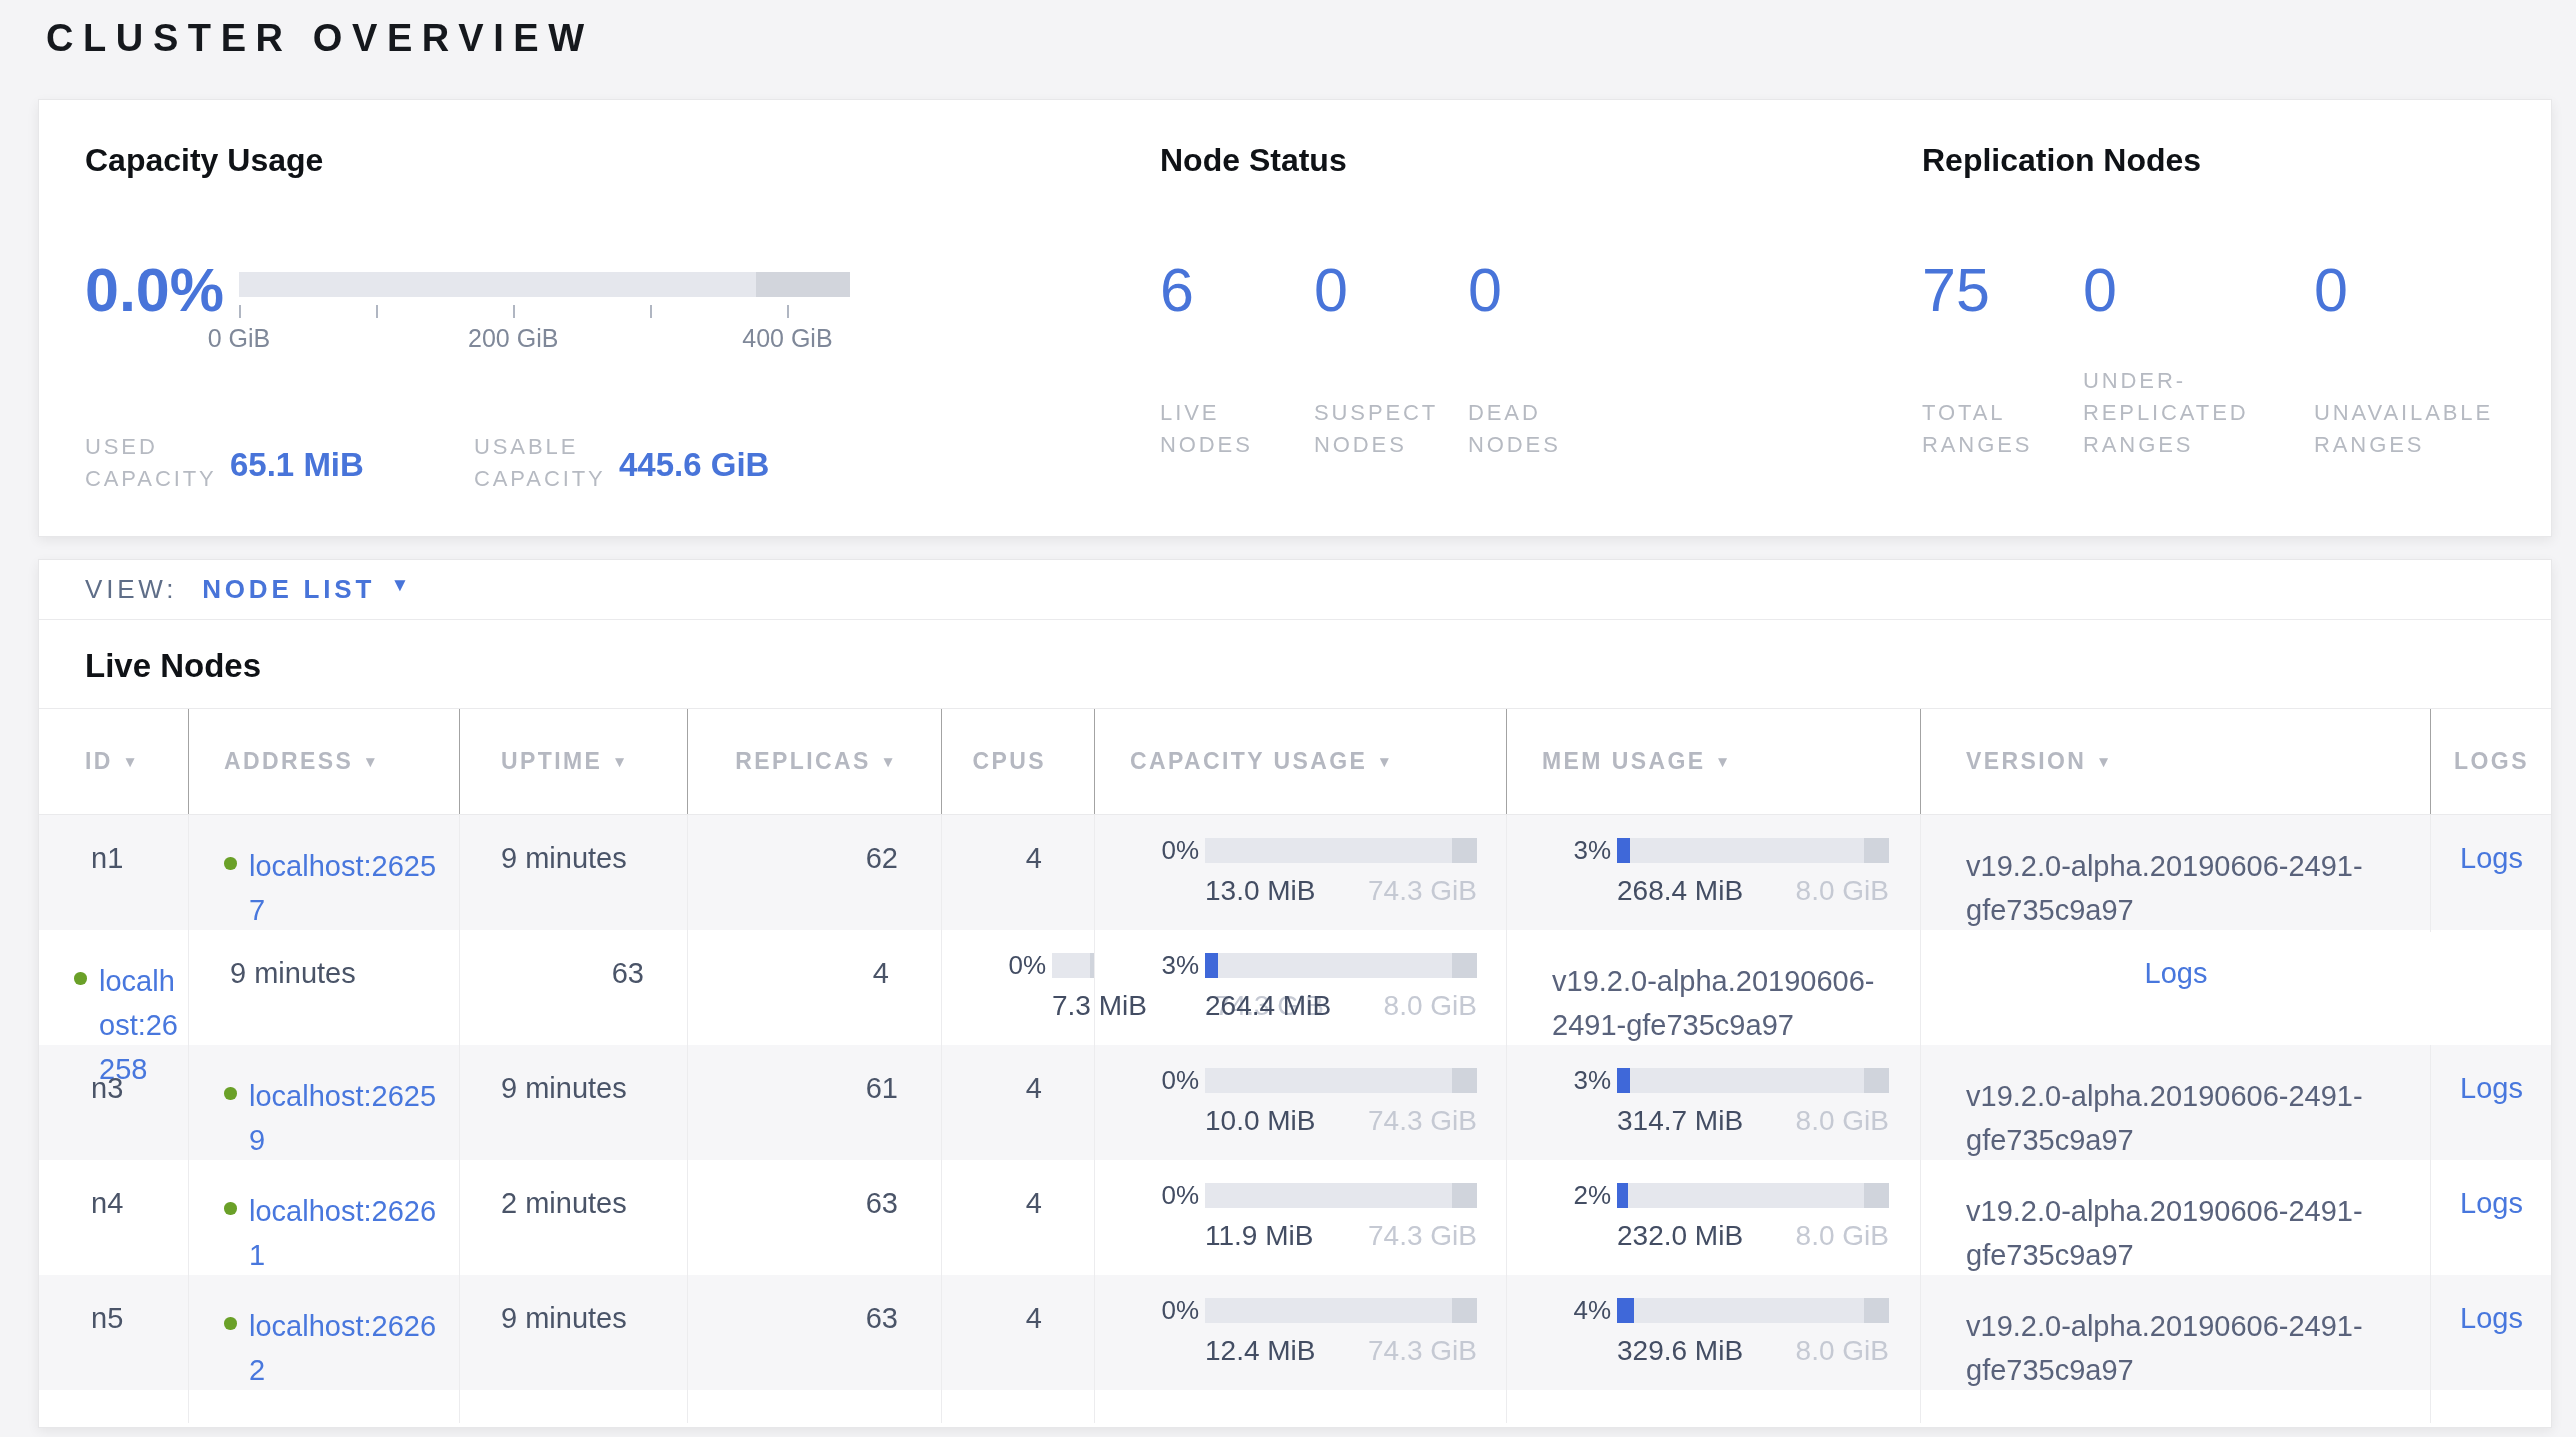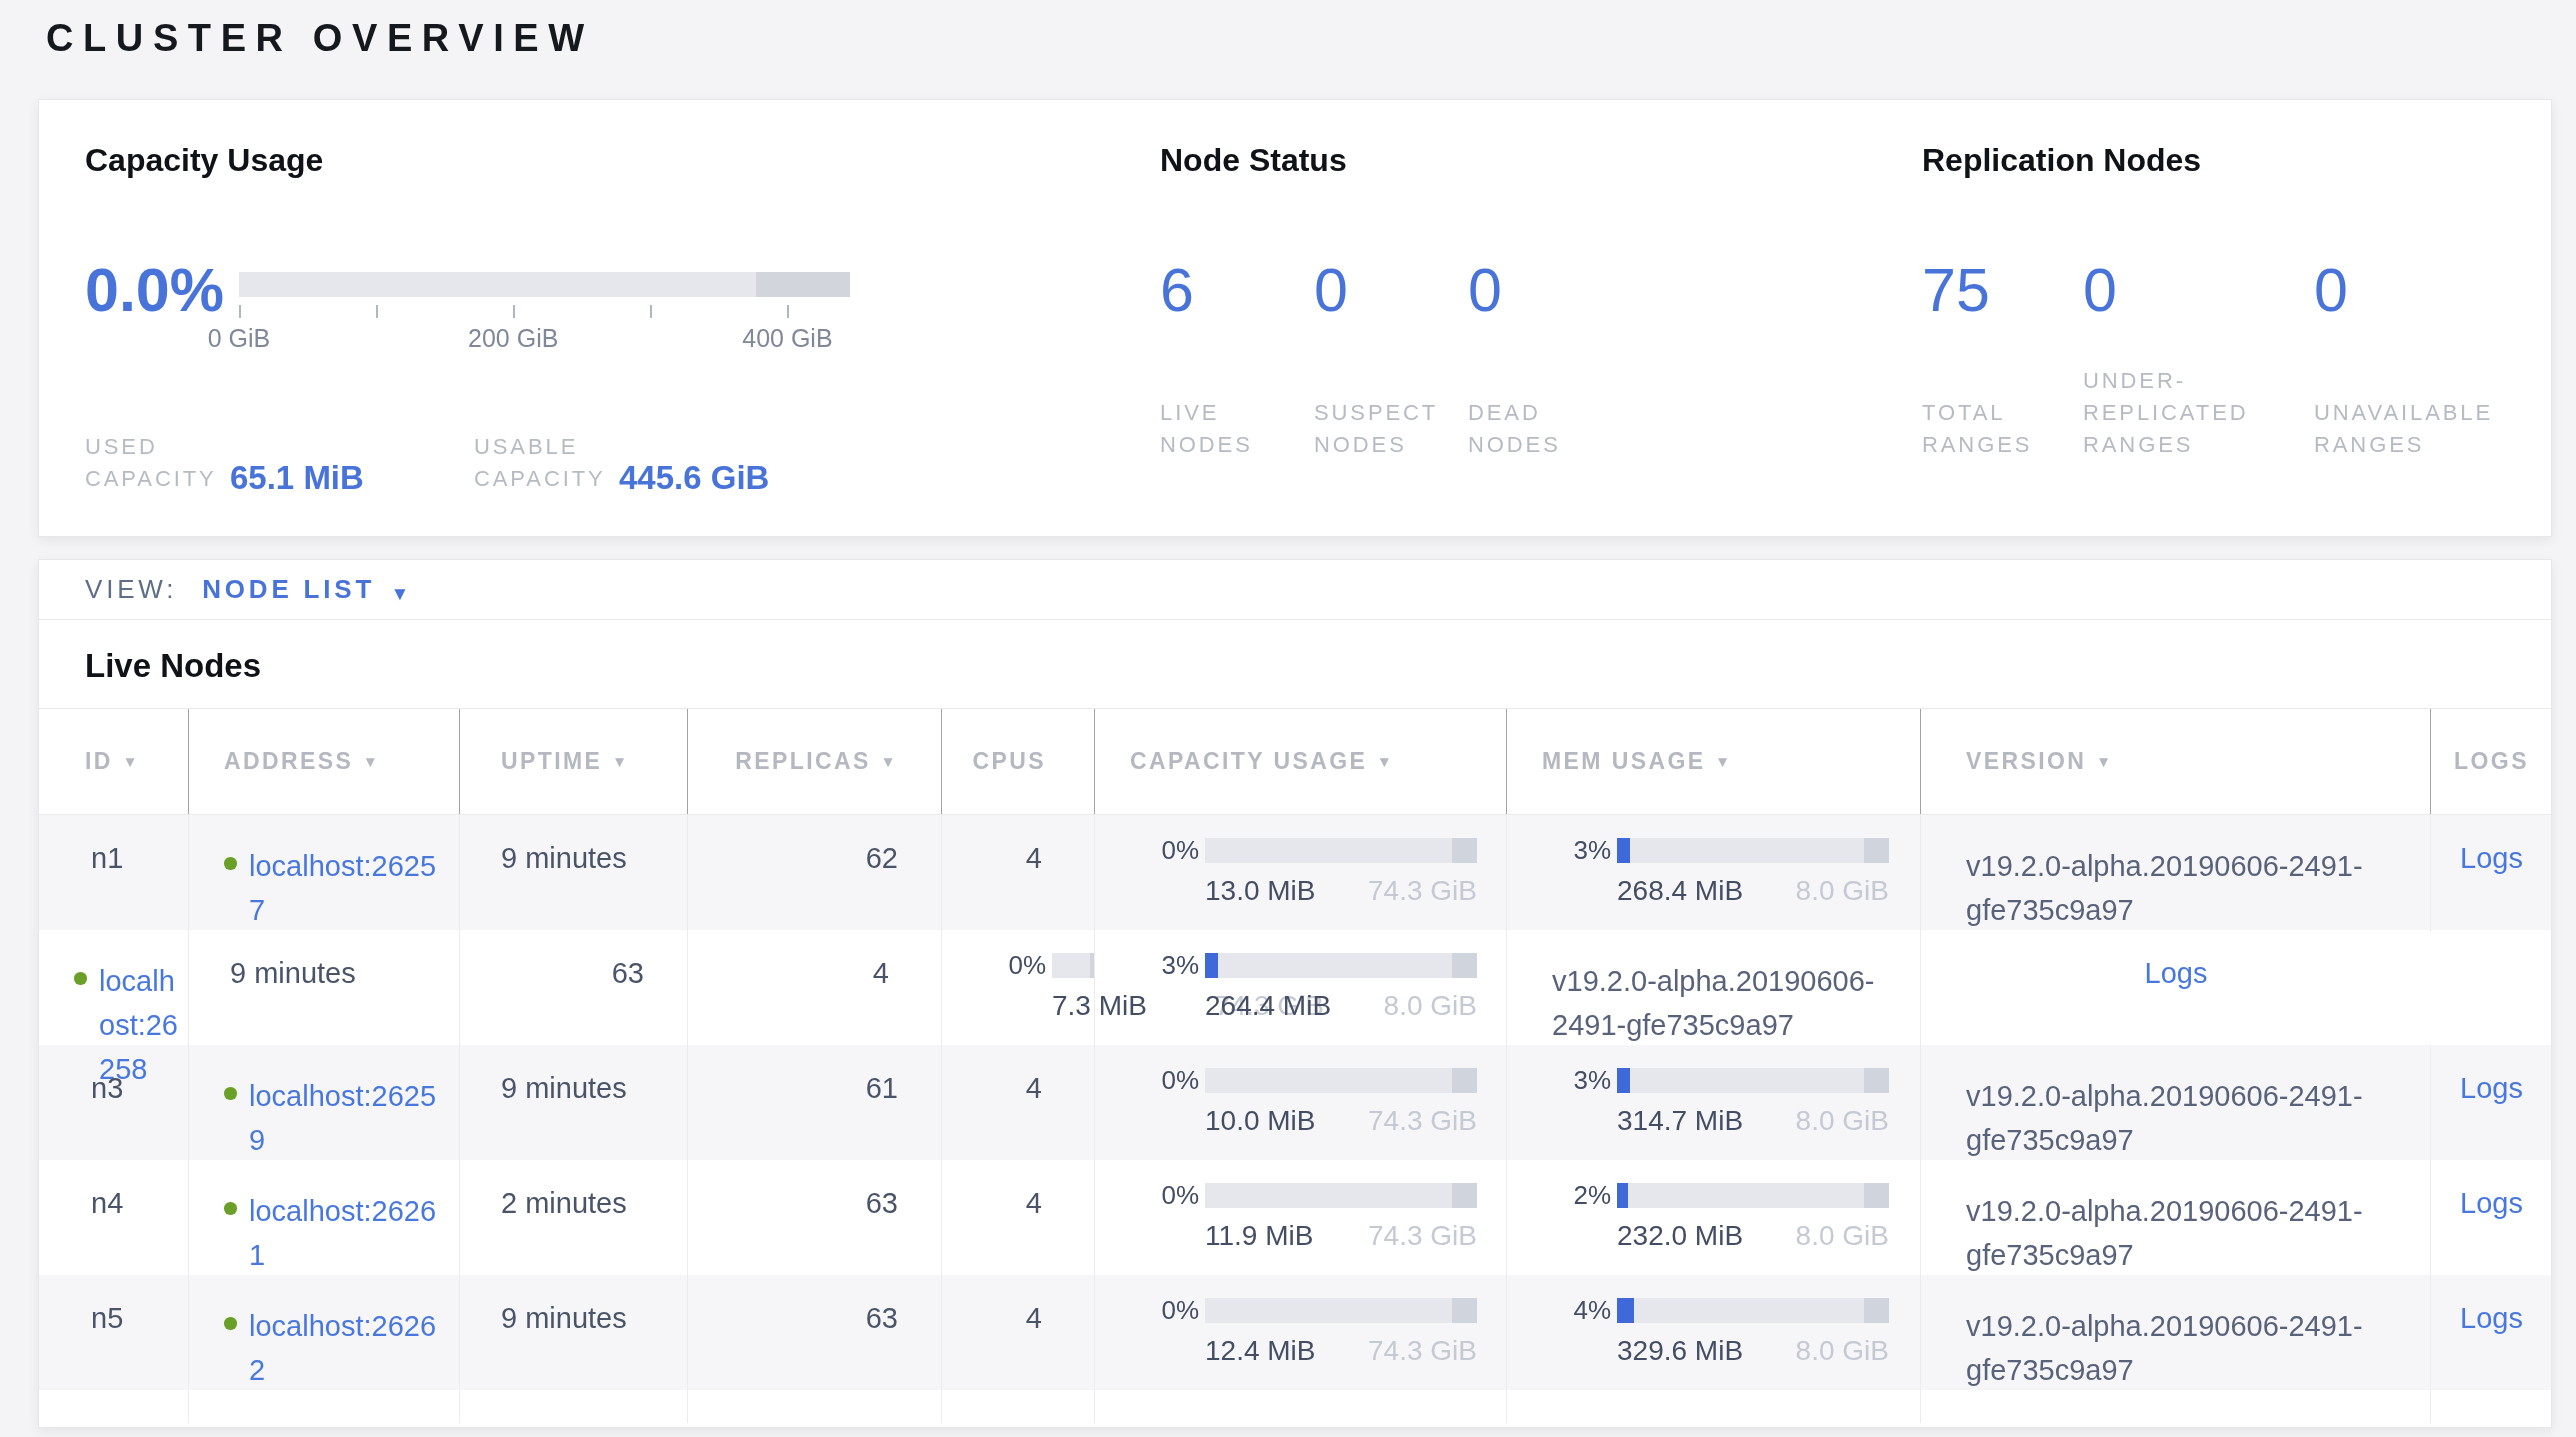--- a/index.html
+++ b/index.html
@@ -28,37 +28,37 @@
   .big-num { font-size:61px; line-height:61px; color:#4874d9; }
   .big-num.bold { font-weight:bold; }
   .col-capacity .big-num { width:154px; }
   .gauge { position:relative; width:611px; margin-top:11.5px; height:105px; }
   .gauge-bar { width:611px; height:25px; background:#e5e7ed; position:relative; overflow:hidden; }
   .gauge-bar .endseg { position:absolute; left:84.6%; right:0; top:0; height:100%; background:#d2d5dc; }
   .gtick { position:absolute; top:33px; width:1.9px; height:13.4px; background:#b0b6c2; }
   .gtick-label { position:absolute; top:52px; transform:translateX(-50%); font-size:25px; color:#7f8899; white-space:nowrap; }
 
   .cap-stats { display:flex; margin-top:54px; }
-  .stat-group { display:flex; align-items:flex-end; }
+  .stat-group { display:flex; align-items:center; }
   .stat-group.w1 { width:389px; }
   .mini-label { font-size:22px; line-height:32px; letter-spacing:2.9px; color:#b6bac2; }
   .stat-value { font-size:33px; font-weight:bold; color:#4874d9; margin-left:13.4px; position:relative; top:2.9px; white-space:nowrap; }
 
   
   .col-nodes { width:762px; }
   .col-repl { flex:1; }
   .num-row { display:flex; margin-top:82px; }
   .label-row { display:flex; align-items:flex-end; margin-top:45px; height:95px; }
   .stat-col-n0 { width:154px; } .stat-col-n1 { width:154px; } .stat-col-n2 { width:154px; }
   .stat-col-r0 { width:161px; } .stat-col-r1 { width:231px; } .stat-col-r2 { width:211px; }
 
   
   .view-bar { height:59px; display:flex; align-items:center; padding-left:46px; border-bottom:1px solid #eaeaec; }
   .view-label { font-size:26px; letter-spacing:3.8px; color:#5f6e88; }
-  .node-list-dd { display:flex; align-items:flex-end; margin-left:25px; cursor:pointer; }
+  .node-list-dd { display:flex; align-items:flex-start; margin-left:25px; cursor:pointer; }
   .node-list-dd .dd-label { font-size:26px; letter-spacing:3.8px; color:#4874d9; font-weight:bold; }
   .node-list-dd .caret { color:#4874d9; font-size:19px; margin-left:15.3px; }
 
   .table-title { margin:27px 0 0 46px; font-size:33px; font-weight:bold; color:#0f1216; }
 
   
   .tgrid { display:grid; grid-template-columns:150px 271px 228px 254px 153px 412px 414px 510px 121px; }
   .thead { margin-top:23px; height:105px; border-top:1px solid #eaeaec; border-bottom:1px solid #eaeaec; }
   .th {
     display:flex; align-items:center; font-size:23px; font-weight:bold;

